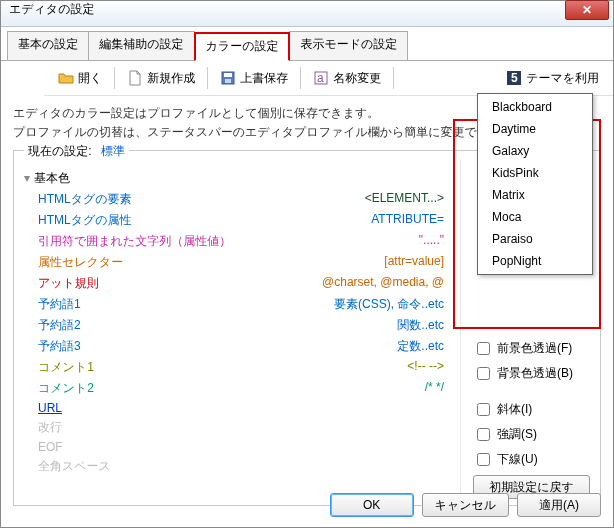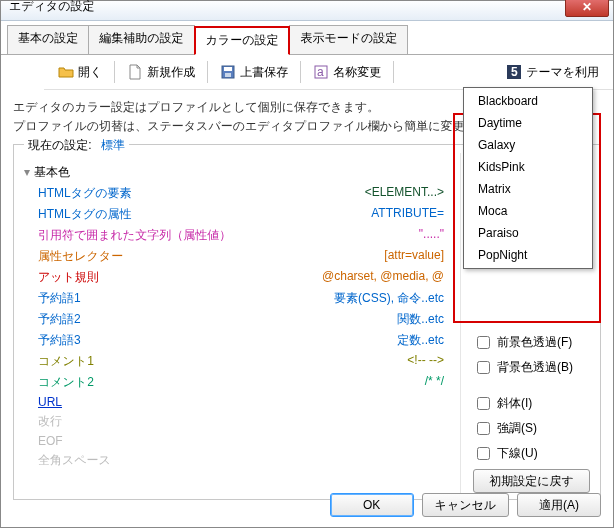--- a/index.html
+++ b/index.html
@@ -1,18 +1,18 @@
 <!DOCTYPE html>
 <html><head>
 <meta charset="utf-8">
 <style>
   * { box-sizing: border-box; font-family: "MS UI Gothic", "Meiryo", sans-serif; font-size: 12px; }
   body { margin: 0; background: #fff; }
   .window { width: 614px; height: 528px; background: #fff; border: 1px solid #888; position: relative; }
-  .titlebar { height: 20px; background: linear-gradient(#fdfeff, #e6eef7); border-bottom: 1px solid #b9c7d6; display: flex; align-items: center; padding: 0 4px 8px 8px; justify-content: space-between; }
+  .titlebar { height: 26px; background: linear-gradient(#fdfeff, #e6eef7); border-bottom: 1px solid #b9c7d6; display: flex; align-items: center; padding: 0 4px 8px 8px; justify-content: space-between; }
   .titlebar .title { font-size: 12px; }
   .closebtn { width: 44px; height: 20px; background: linear-gradient(#e57373,#c0392b); border: 1px solid #8a2a1f; border-radius: 2px; color: #fff; display:flex; align-items:center; justify-content:center; font-weight:bold; font-size:11px; }
   .tabbar { display:flex; padding: 4px 6px 0 6px; border-bottom: 1px solid #acacac; gap:0; }
   .tab { padding: 4px 10px 5px 10px; border:1px solid #acacac; border-bottom:none; background:#f4f4f4; margin-right:-1px; position:relative; }
   .tab.active { background:#fff; top:1px; border-bottom:1px solid #fff; z-index:2; }
   .hl-red { border:2px solid #d60000; }
   .toolbar { display:flex; align-items:center; padding: 6px 8px; gap:0; border-bottom:1px solid #e0e0e0;margin-left:43px; }
   .tool { display:flex; align-items:center; gap:4px; padding:2px 6px; }
   .sep { width:1px; height:22px; background:#ccc; margin:0 6px; }
   .icon { width:16px; height:16px; display:flex; align-items:center; justify-content:center; }
@@ -27,21 +27,21 @@
   .row { display:flex; justify-content:space-between; padding:2px 0; }
   .row .name { }
   .row .sample { color:#333; }
   .chev { color:#888; width:10px; display:inline-block; }
   .chk { display:flex; align-items:center; gap:4px; }
   .chk input { width:13px; height:13px; }
   .btnrow { position:absolute; bottom:10px; right:12px; display:flex; gap:8px; }
   .button { min-width:84px; height:24px; border:1px solid #999; background:linear-gradient(#fdfdfd,#e6e6e6); border-radius:3px; display:flex; align-items:center; justify-content:center; padding:0 12px; }
   .button.def { border:1px solid #3399ff; box-shadow:0 0 0 1px #66b3ff inset; }
   .reset-row { margin-top:auto; }
-  .dropdown { position:absolute; top:0; right:0; width:130px; background:#fff; border:1px solid #666; box-shadow:2px 2px 4px rgba(0,0,0,0.25); padding:2px 0; z-index:10; }
+  .dropdown { position:absolute; top:0; right:0; width:116px; background:#fff; border:1px solid #666; box-shadow:2px 2px 4px rgba(0,0,0,0.25); padding:2px 0; z-index:10; }
   .dropdown .item { padding:4px 14px; }
   .themewrap { position:absolute; top:58px; right:12px; width:148px; height:210px; border:2px solid #d60000; pointer-events:none; z-index:9; }
   .relholder { position:relative; }
 </style>
 </head>
 <body>
 
 <div class="window">
   <div class="titlebar">
     <span class="title">エディタの設定</span>

